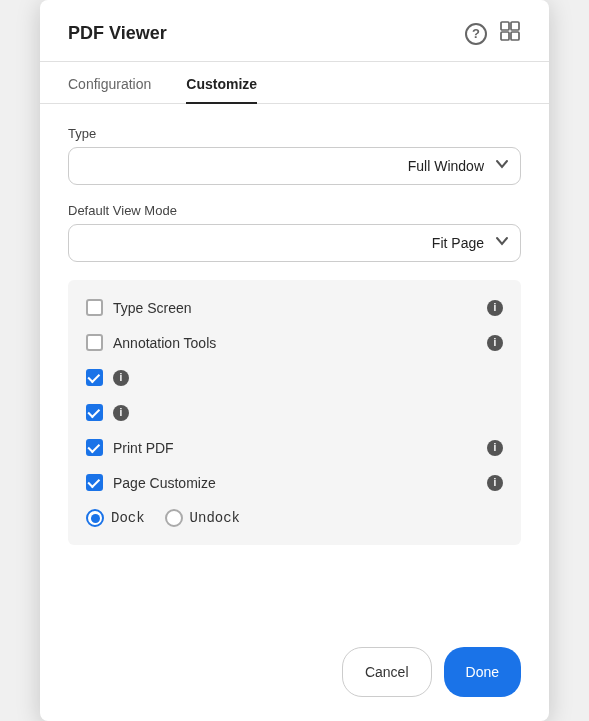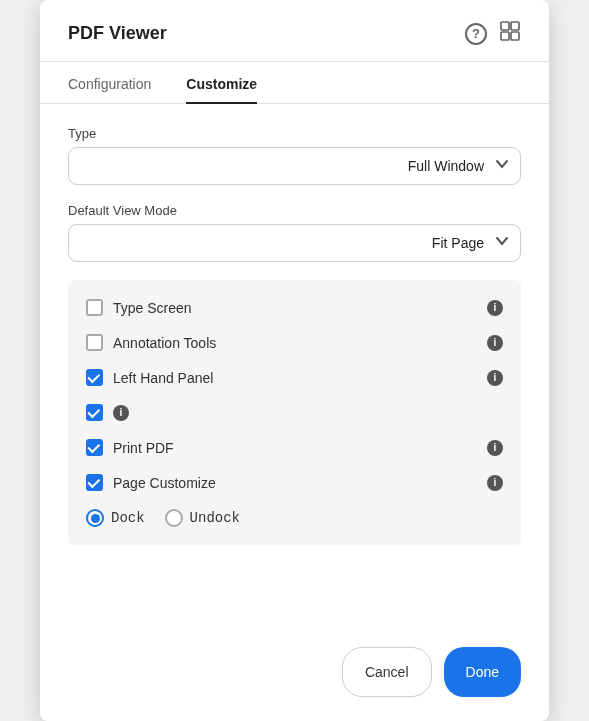--- a/index.html
+++ b/index.html
@@ -303,21 +303,20 @@
       </div>
 
       <div class="option-row">
         <div class="checkbox-custom"></div>
         <span class="option-label">Annotation Tools</span>
         <span class="info-icon">i</span>
       </div>
 
       <div class="option-row">
         <div class="checkbox-custom checked"></div>
-        <span class="option-label">Left Hand Panel</span>
         <span class="info-icon">i</span>
       </div>
 
       <div class="option-row">
         <div class="checkbox-custom checked"></div>
         <span class="info-icon">i</span>
       </div>
 
       <div class="option-row">
         <div class="checkbox-custom checked"></div>

